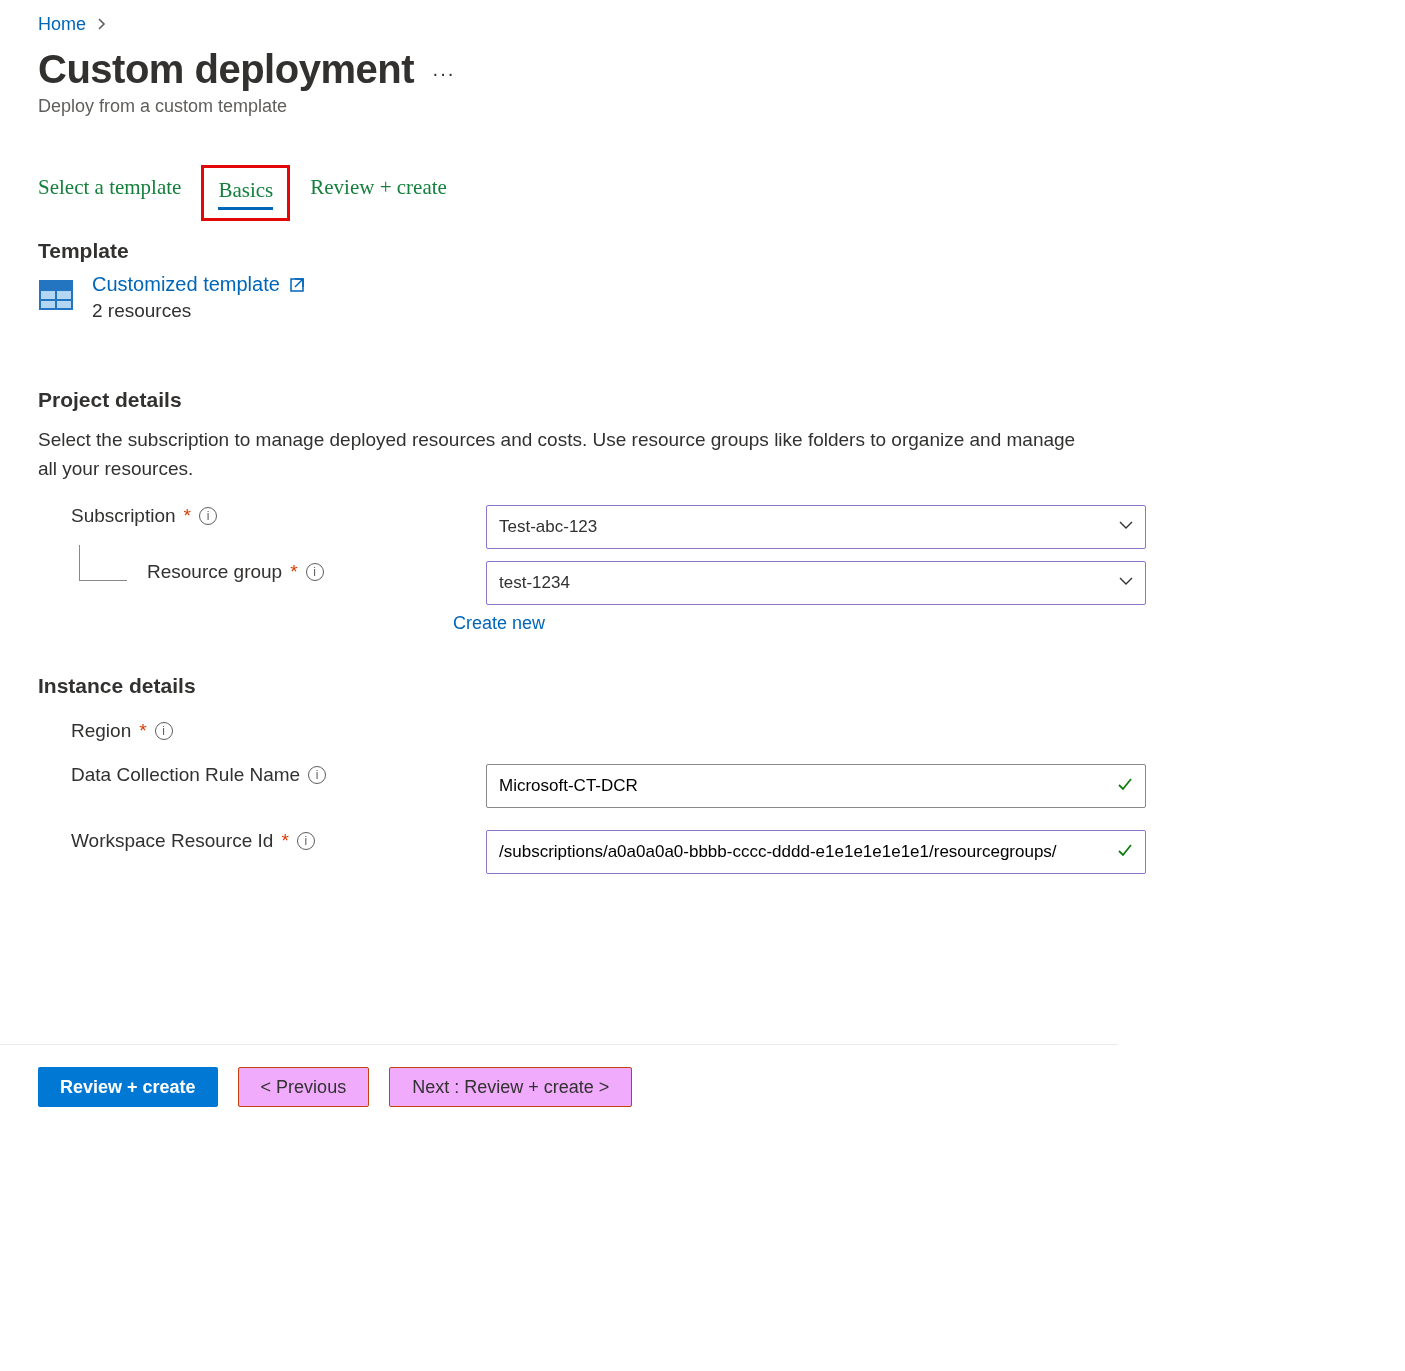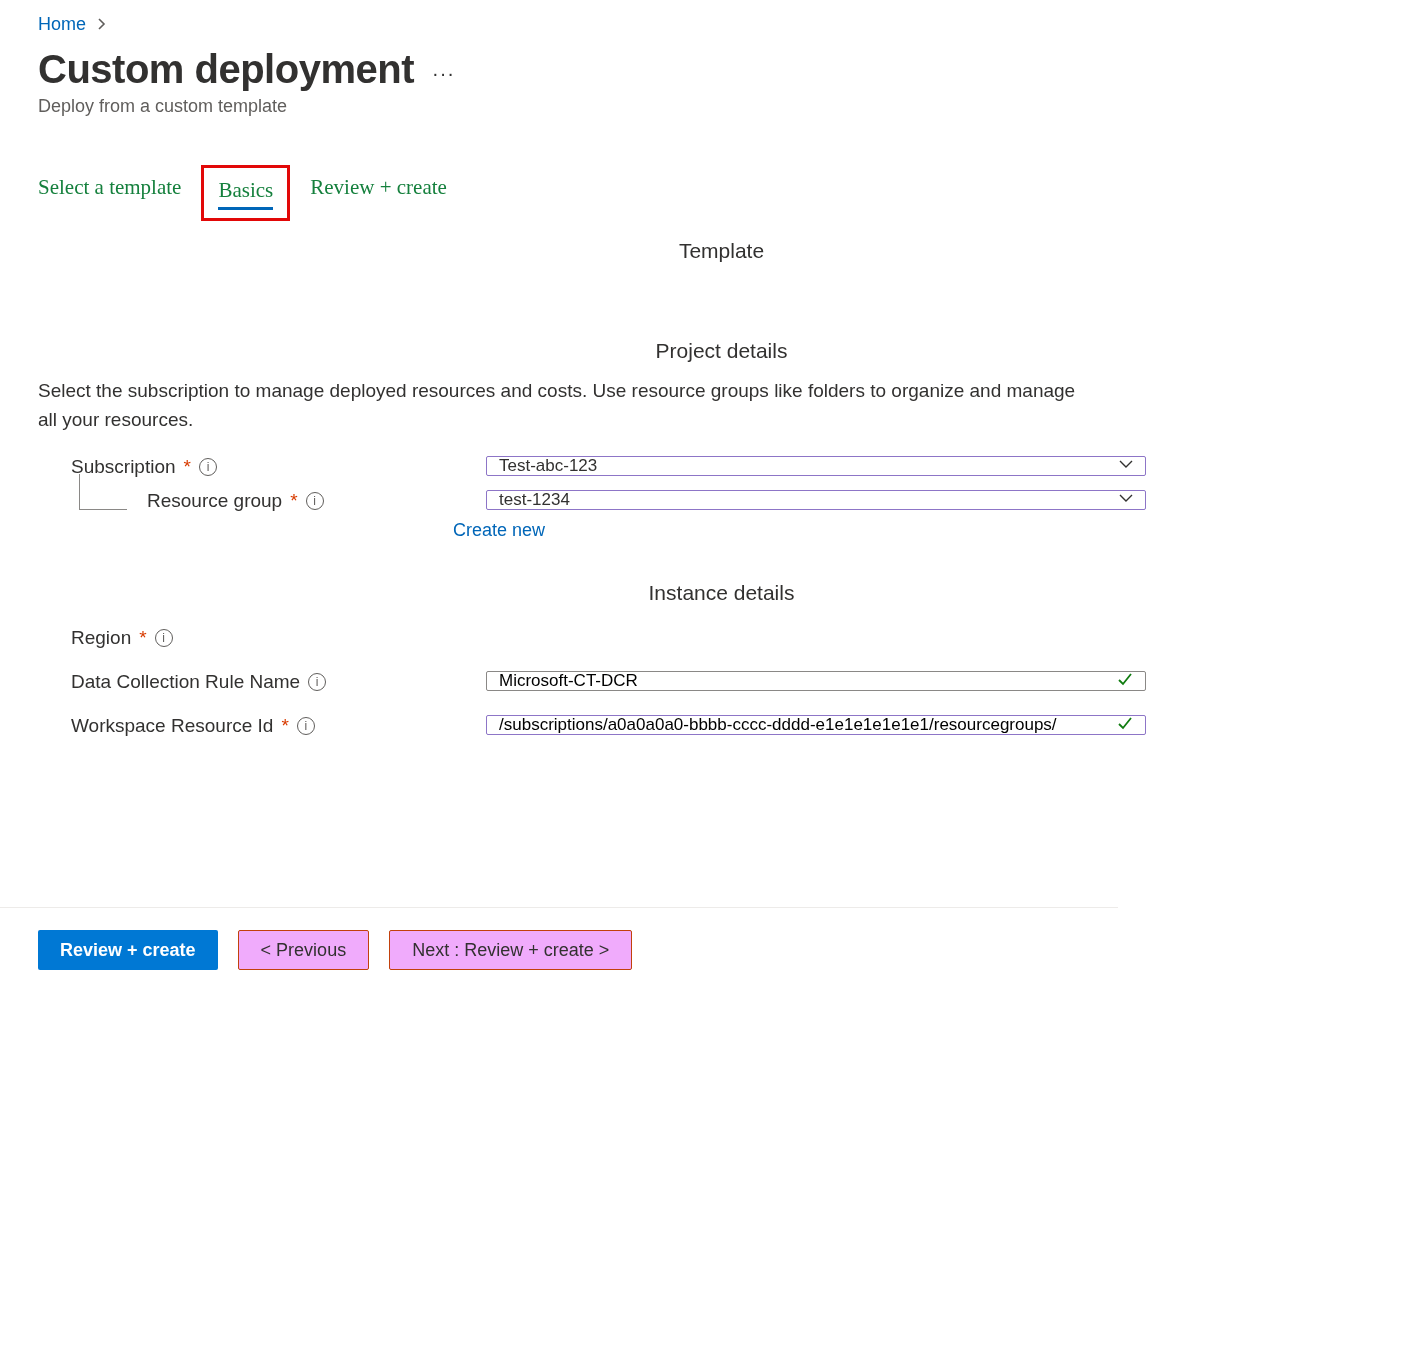--- a/index.html
+++ b/index.html
@@ -16,38 +16,38 @@
   .breadcrumb { padding-top: 14px; font-size: 18px; color: #0066b8; display: flex; align-items: center; gap: 10px; }
   .breadcrumb .chev { color: #605e5c; }
   .title-row { display: flex; align-items: center; gap: 18px; margin-top: 12px; }
   h1 { font-size: 40px; font-weight: 600; margin: 0; letter-spacing: -0.5px; }
   .title-dots { color: #333; font-size: 20px; letter-spacing: 1px; position: relative; top: 4px; }
   .subtitle { color: #605e5c; font-size: 18px; margin-top: 4px; }
   .tabs { margin-top: 54px; display: flex; gap: 34px; font-size: 21px; color: #15803d; font-family: Liberation Serif, serif; }
   .tab { padding: 4px 0; cursor: pointer; }
   .tab.active { border-bottom: 3px solid #0066b8; font-weight: 400; }
   .tab-box { border: 3px solid #e20808; padding: 6px 14px 8px 14px; margin: -6px -14px -8px -14px; }
-  .section-heading { font-size: 21px; font-weight: 400; margin-top: 26px; text-align: center; }
+  .section-heading { font-size: 21px; font-weight: 700; margin-top: 26px; }
   .template-row { display: flex; align-items: flex-start; margin-top: 10px; }
   .template-icon-wrap { margin-top: 4px; }
   .template-left { display: flex; gap: 18px; align-items: flex-start; flex: 0 0 auto; }
   .template-text { display: flex; flex-direction: column; gap: 4px; }
   .template-link { color: #0066b8; font-size: 20px; display: flex; align-items: center; gap: 8px; }
   .template-sub { color: #323130; font-size: 19px; }
   .template-actions { display: flex; gap: 90px; margin-left: 220px; align-items: flex-end; }
   .action { display: flex; flex-direction: column; align-items: center; gap: 4px; color: #0066b8; cursor: pointer; font-size: 19px; }
   .action svg { width: 30px; height: 30px; stroke: #0066b8; fill: none; stroke-width: 1.5; }
   .desc { font-size: 19px; color: #323130; max-width: 1040px; margin-top: 14px; line-height: 1.5; }
   .form-row { display: flex; align-items: flex-start; margin-top: 22px; margin-left: 33px; }
   .form-label-col { width: 415px; display: flex; align-items: center; gap: 8px; font-size: 19px; }
   .req { color: #d83b01; }
   .info-icon { width: 18px; height: 18px; border: 1.4px solid #605e5c; border-radius: 50%; display: inline-flex; align-items: center; justify-content: center; font-size: 12px; color: #605e5c; flex: 0 0 auto; }
   .input-col { width: 660px; position: relative; }
   .select-box, .text-box {
-    width: 100%; height: 20px; border: 1px solid #8a8886; border-radius: 2px;
+    width: 100%; height: 44px; border: 1px solid #8a8886; border-radius: 2px;
     padding: 0 40px 0 12px; font-size: 17px; font-family: inherit;
     display: flex; align-items: center; background: #fff; cursor: pointer;
   }
   .select-box.purple { border-color: #8d75c7; }
   .chev-down { position: absolute; right: 12px; top: 50%; transform: translateY(-50%); }
   .check-icon { position: absolute; right: 12px; top: 50%; transform: translateY(-50%); color: #107c10; }
   .input-col input.text-box { cursor: text; }
   .tree-line { display: flex; }
   .tree-marker { width: 48px; height: 36px; border-left: 1px solid #8a8886; border-bottom: 1px solid #8a8886; margin: -18px 0 0 8px; }
   .indent-label { padding-left: 12px; }
@@ -80,20 +80,41 @@
 <div class="tabs">
   <div class="tab">Select a template</div>
   <div class="tab-box">
     <div class="tab active">Basics</div>
   </div>
   <div class="tab">Review + create</div>
 </div>
 
 <div class="section-heading">Template</div>
 <div class="template-row">
+  <div class="template-left">
+    <span class="template-icon-wrap">
+      <svg width="36" height="36" viewBox="0 0 36 36">
+        <rect x="2" y="4" width="32" height="28" fill="#b3d6f2" stroke="#2375c2" stroke-width="2"></rect>
+        <rect x="2" y="4" width="32" height="10" fill="#2375c2"></rect>
+        <line x1="2" y1="23" x2="34" y2="23" stroke="#2375c2" stroke-width="2"></line>
+        <line x1="18" y1="4" x2="18" y2="32" stroke="#2375c2" stroke-width="2"></line>
+      </svg>
+    </span>
+    <div class="template-text">
+      <a class="template-link">
+        <span>Customized template</span>
+        <svg width="18" height="18" viewBox="0 0 18 18" fill="none" stroke="#0066b8" stroke-width="1.5">
+            <rect x="3" y="3" width="12" height="12"></rect>
+            <path d="M7 3 H15 V11"></path>
+            <path d="M15 3 L7 11"></path>
+          </svg>
+      </a>
+      <span class="template-sub">2 resources</span>
+    </div>
+  </div>
 </div>
 
 <div class="section-heading" style="margin-top:66px">Project details</div>
 <div class="desc">Select the subscription to manage deployed resources and costs. Use resource groups like folders to organize and manage all your resources.</div>
 
 <div class="form-row">
   <div class="form-label-col">
     <span>Subscription</span>
     <span class="req">*</span>
     <span class="info-icon">i</span>

